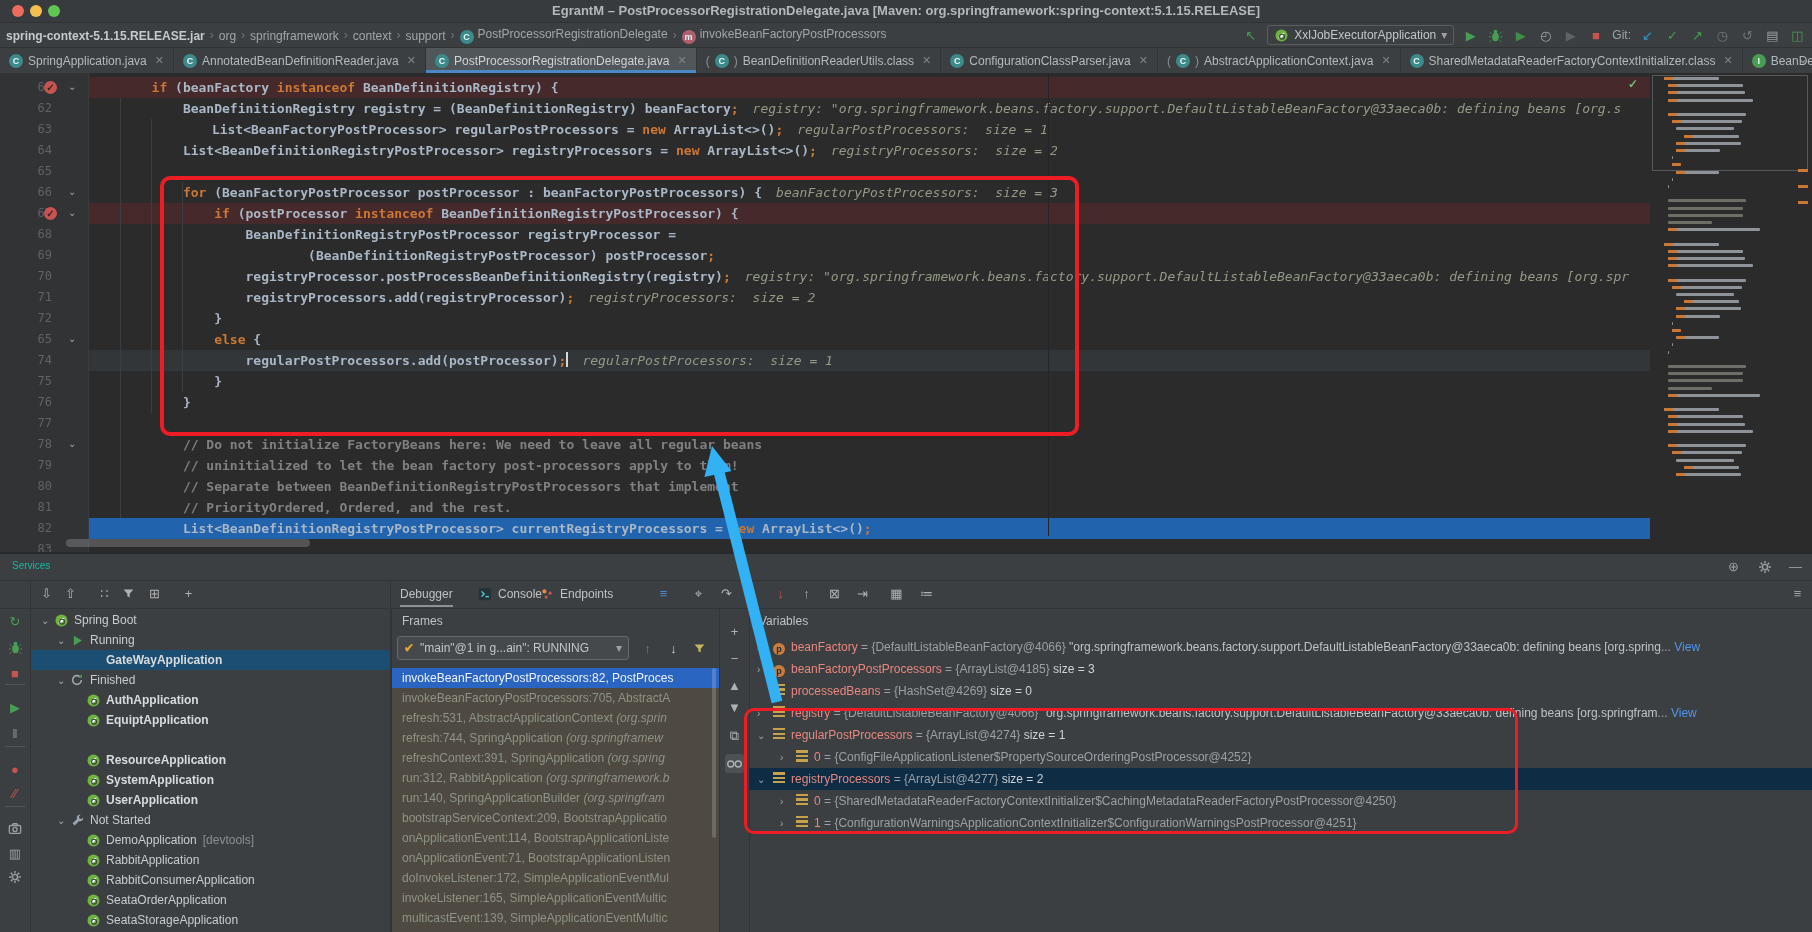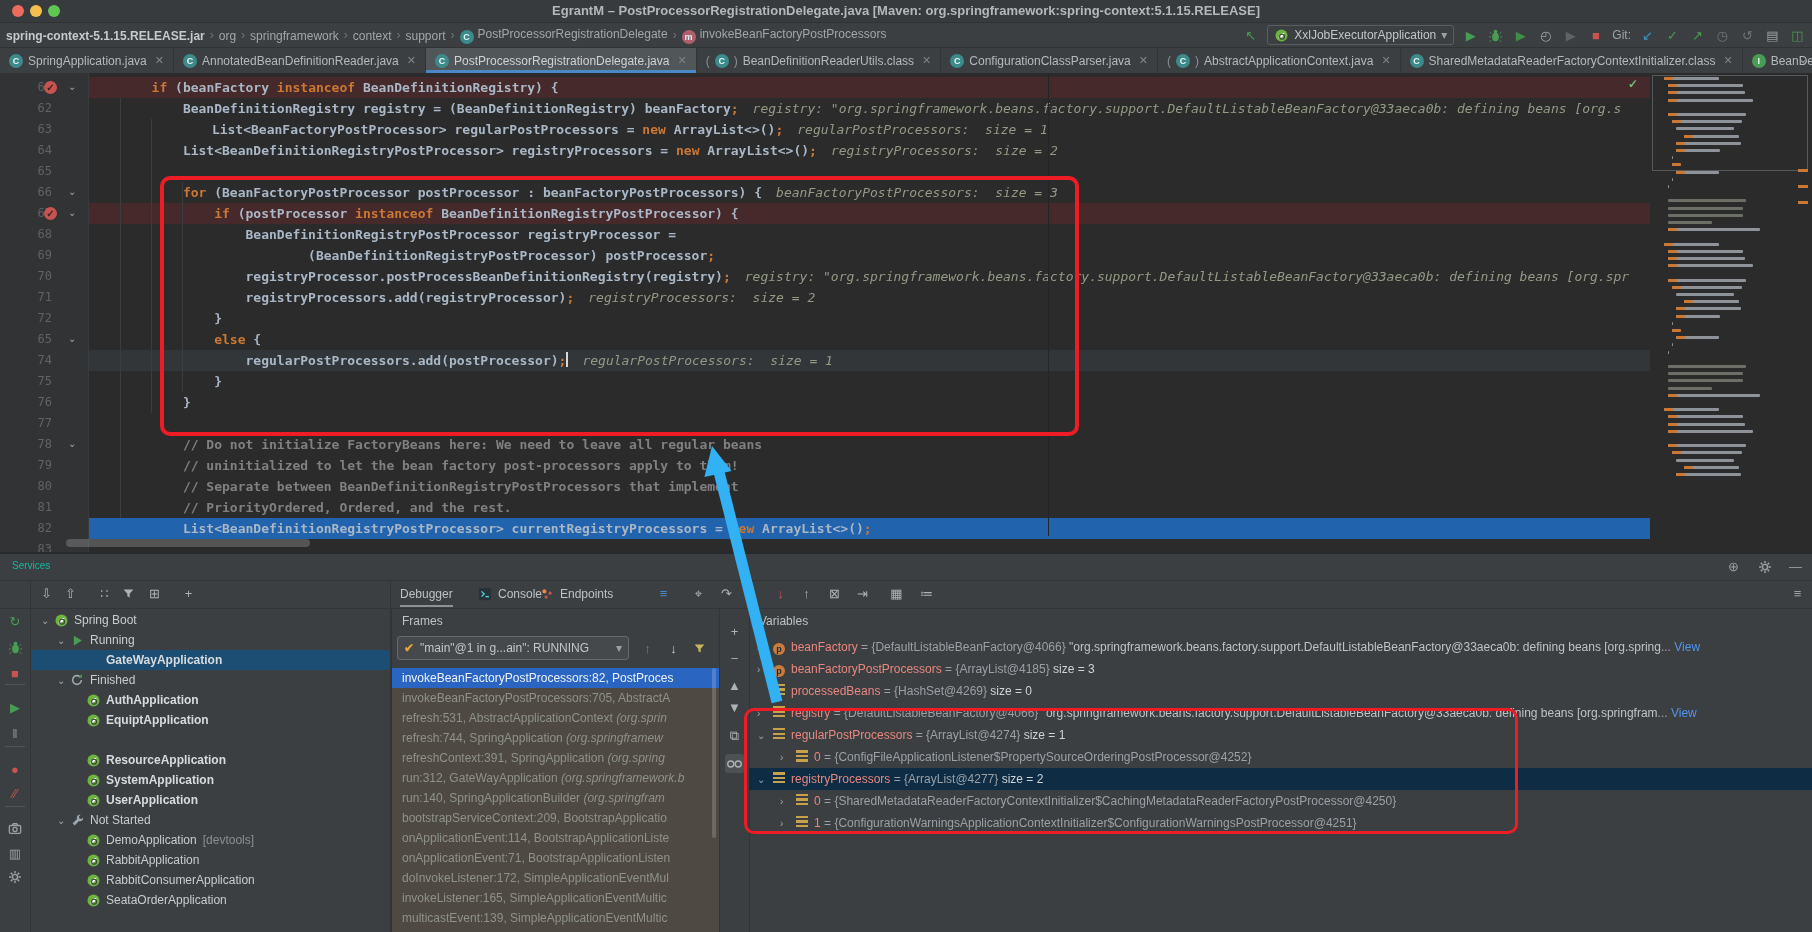--- a/index.html
+++ b/index.html
@@ -591,35 +591,46 @@
           <span class="chev"></span>
           <span class="ticn">
             <svg class="mini" width="15" height="15" viewBox="0 0 16 16">
               <circle cx="8" cy="8" r="6.4" fill="#6DB33F"></circle>
               <path d="M4.6 11.2c3.2-.4 5.8-2.2 6.6-6.4-2.9 1-5.9 2.7-6.6 6.4z" fill="#fff"></path>
               <circle cx="8.6" cy="9.2" r="2.6" fill="none" stroke="#3c3f41" stroke-width="1.2"></circle>
             </svg>
           </span>
           <span class="lbl">SeataOrderApplication</span>
         </div>
+        <div class="trow" style="top: 302px; padding-left: 42px;">
+          <span class="chev"></span>
+          <span class="ticn">
+            <svg class="mini" width="15" height="15" viewBox="0 0 16 16">
+              <circle cx="8" cy="8" r="6.4" fill="#6DB33F"></circle>
+              <path d="M4.6 11.2c3.2-.4 5.8-2.2 6.6-6.4-2.9 1-5.9 2.7-6.6 6.4z" fill="#fff"></path>
+              <circle cx="8.6" cy="9.2" r="2.6" fill="none" stroke="#3c3f41" stroke-width="1.2"></circle>
+            </svg>
+          </span>
+          <span class="lbl">SeataStorageApplication</span>
+        </div>
       </div>
     <div class="vsep" style="left:390px;top:26px;bottom:0;"></div>
     <div id="frames-pane">
       <div id="thread-combo">
         <span class="chk">✔</span>
         <span>"main"@1 in g...ain": RUNNING</span>
         <span class="dd">▾</span>
       </div>
       <div id="frames-list">
           <div class="frow sel" style="top: 0px;"><span>invokeBeanFactoryPostProcessors:82, PostProces</span></div>
           <div class="frow" style="top: 20px;"><span>invokeBeanFactoryPostProcessors:705, AbstractA</span></div>
           <div class="frow" style="top: 40px;"><span>refresh:531, AbstractApplicationContext </span><span class="loc">(org.sprin</span></div>
           <div class="frow" style="top: 60px;"><span>refresh:744, SpringApplication </span><span class="loc">(org.springframew</span></div>
           <div class="frow" style="top: 80px;"><span>refreshContext:391, SpringApplication </span><span class="loc">(org.spring</span></div>
-          <div class="frow" style="top: 100px;"><span>run:312, GateWayApplication </span><span class="loc">(org.springframework.b</span></div>
+          <div class="frow" style="top: 100px;"><span>run:312, RabbitApplication </span><span class="loc">(org.springframework.b</span></div>
           <div class="frow" style="top: 120px;"><span>run:140, SpringApplicationBuilder </span><span class="loc">(org.springfram</span></div>
           <div class="frow" style="top: 140px;"><span>bootstrapServiceContext:209, BootstrapApplicatio</span></div>
           <div class="frow" style="top: 160px;"><span>onApplicationEvent:114, BootstrapApplicationListe</span></div>
           <div class="frow" style="top: 180px;"><span>onApplicationEvent:71, BootstrapApplicationListen</span></div>
           <div class="frow" style="top: 200px;"><span>doInvokeListener:172, SimpleApplicationEventMul</span></div>
           <div class="frow" style="top: 220px;"><span>invokeListener:165, SimpleApplicationEventMultic</span></div>
           <div class="frow" style="top: 240px;"><span>multicastEvent:139, SimpleApplicationEventMultic</span></div>
           <div class="frow" style="top: 260px;"><span>multicastEvent:127, SimpleApplicationEventMulti</span></div>
         </div>
       <div id="fr-scroll"></div>

